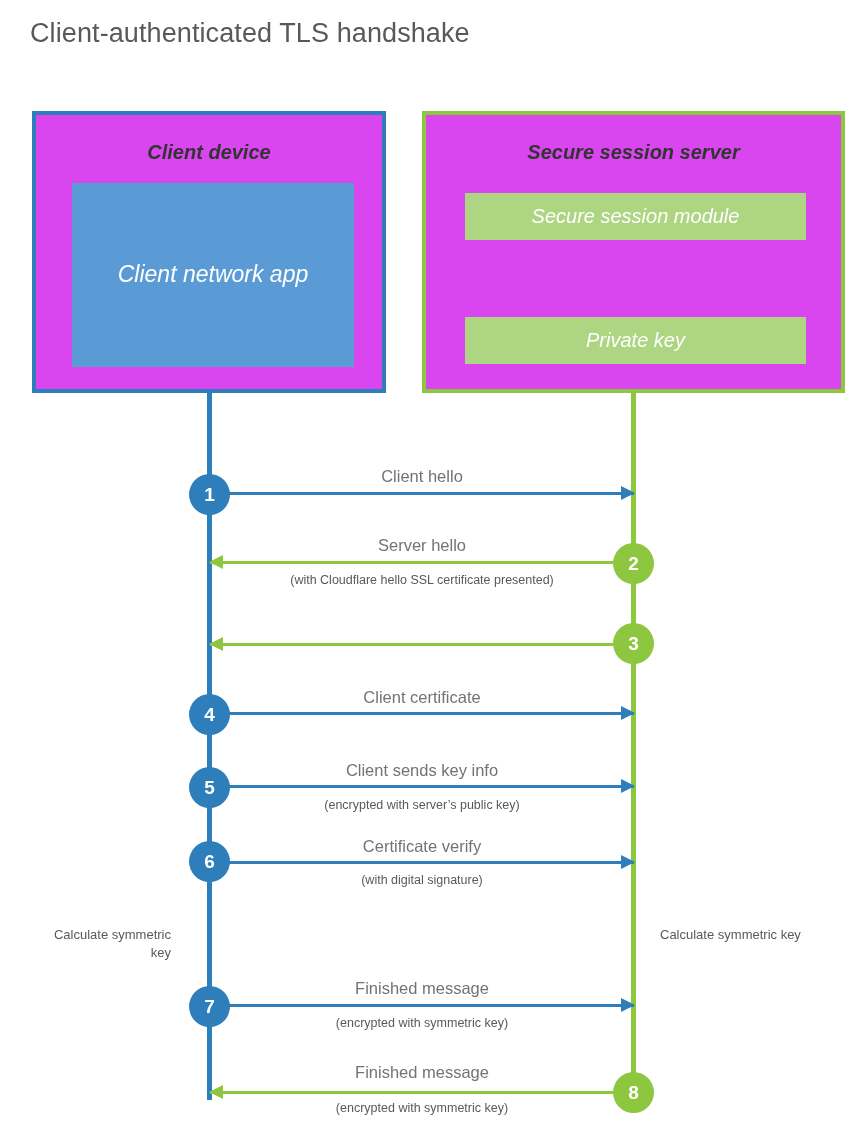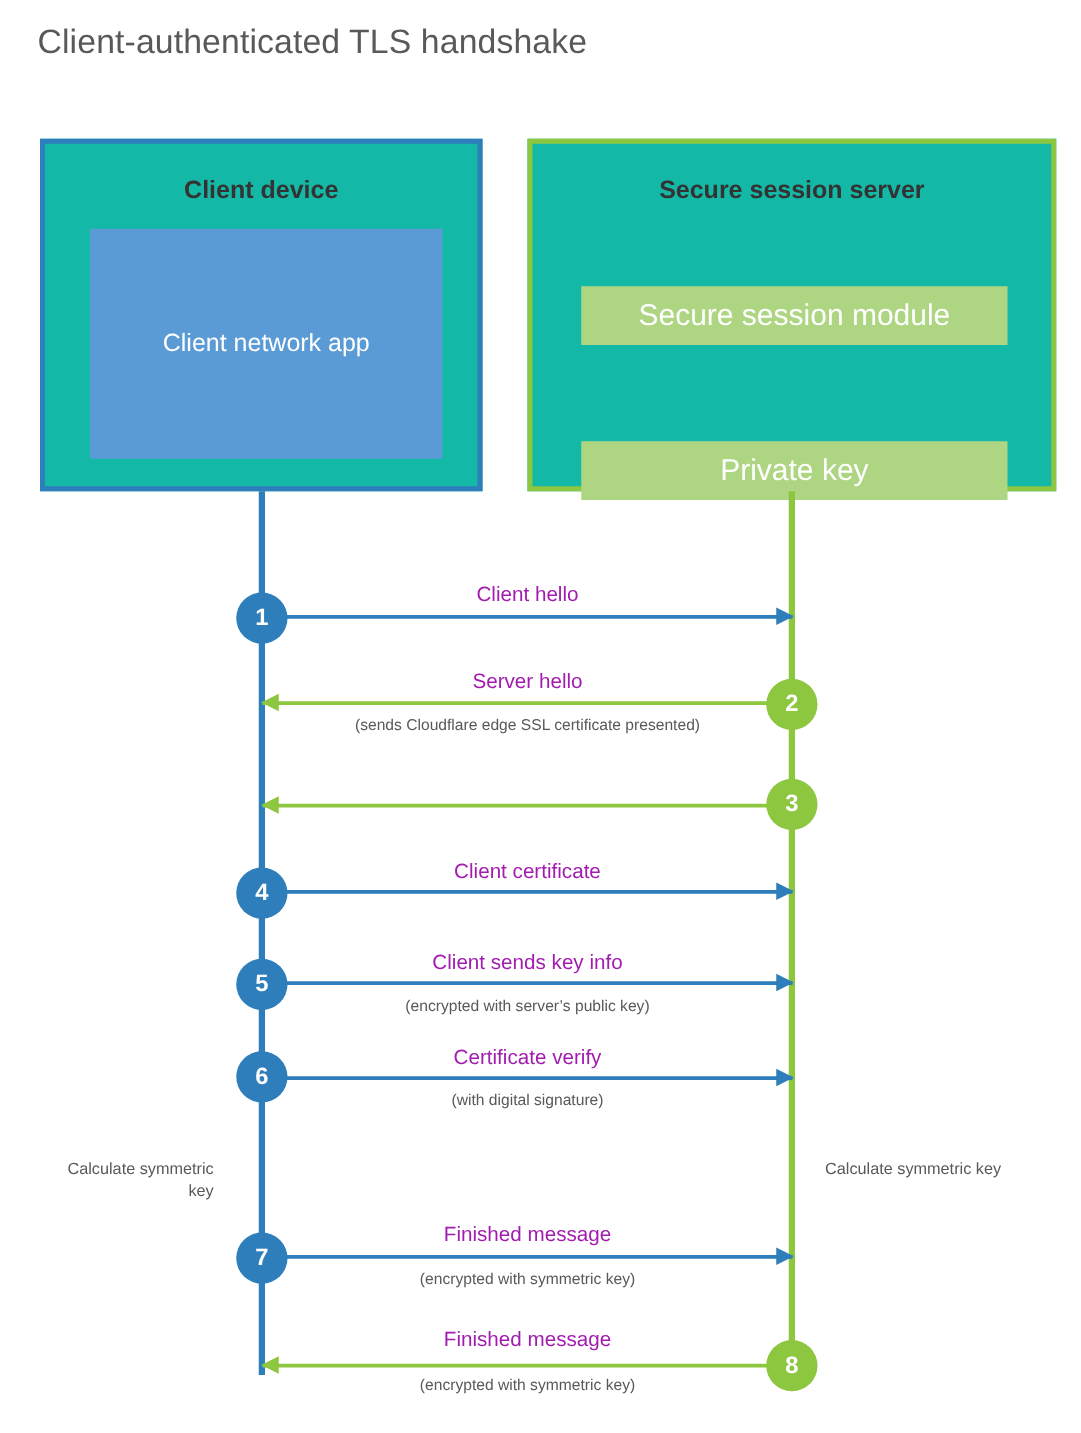--- a/index.html
+++ b/index.html
@@ -13,39 +13,39 @@
   #stage{position:relative;width:865px;height:1146px;}
 
   
   .title{
     position:absolute;left:30px;top:18px;
     font-size:27px;font-weight:400;color:#58595b;
     letter-spacing:.1px;white-space:nowrap;
   }
 
   
-  .party-box{position:absolute;background:#14b8a6;box-sizing:border-box;}
+  .party-box{position:absolute;background:#d946ef;box-sizing:border-box;font-style:italic;}
   .party-box.client{left:32px;top:111px;width:354px;height:282px;border:4px solid #2e7ebb;}
   .party-box.server{left:422px;top:111px;width:423px;height:282px;border:4px solid #8dc63f;}
   .party-title{
     position:absolute;left:0;right:0;top:26px;
     text-align:center;font-size:20px;font-weight:700;color:#333333;
   }
   .client-app{
     position:absolute;left:36px;top:68px;width:282px;height:184px;
     background:#5b9bd5;
     display:flex;align-items:center;justify-content:center;
-    text-align:center;color:#ffffff;font-size:20px;line-height:1.35;
+    text-align:center;color:#ffffff;font-size:23px;line-height:1.35;
     font-weight:400;
   }
   .server-bar{
     position:absolute;left:39px;width:341px;height:47px;
     background:#aed581;
     display:flex;align-items:center;justify-content:center;
-    color:#ffffff;font-size:24px;font-weight:400;margin-top:36px;
+    color:#ffffff;font-size:20px;font-weight:400;
   }
   .server-bar.b1{top:78px;}
   .server-bar.b2{top:141px;}
   .server-bar.b3{top:202px;}
 
   
   .lifeline{position:absolute;width:5px;}
   .lifeline.client{left:207px;top:393px;height:707px;background:#2e7ebb;}
   .lifeline.server{left:631px;top:393px;height:700px;background:#8dc63f;}
 
@@ -62,21 +62,21 @@
     position:absolute;width:41px;height:41px;border-radius:50%;
     display:flex;align-items:center;justify-content:center;
     color:#ffffff;font-size:19px;font-weight:700;
   }
   .step-circle.blue{background:#2e7ebb;left:189px;}
   .step-circle.green{background:#8dc63f;left:613px;}
 
   
   .msg-main{
     position:absolute;left:210px;width:424px;text-align:center;
-    font-size:16.5px;color:#a21caf;white-space:nowrap;
+    font-size:16.5px;color:#737373;white-space:nowrap;
   }
   .msg-sub{
     position:absolute;left:180px;width:484px;text-align:center;
     font-size:12.5px;color:#58595b;white-space:nowrap;
   }
 
   
   .side-note{position:absolute;font-size:13px;line-height:1.35;color:#58595b;}
   .side-note.left{right:694px;text-align:right;}
   .side-note.right{left:660px;text-align:left;}
@@ -105,21 +105,21 @@
   <div class="msg-main" style="top:467px">Client hello</div>
   <div class="arrow blue" style="top:492px">
       <span class="head"></span>
     </div>
   <div class="step-circle blue" style="top:474px">1</div>
 
   <div class="msg-main" style="top:536px">Server hello</div>
   <div class="arrow green" style="top:561px">
       <span class="head"></span>
     </div>
-  <div class="msg-sub" style="top:573px">(sends Cloudflare edge SSL certificate presented)</div>
+  <div class="msg-sub" style="top:573px">(with Cloudflare hello SSL certificate presented)</div>
   <div class="step-circle green" style="top:543px">2</div>
 
   <div class="arrow green" style="top:643px">
       <span class="head"></span>
     </div>
   <div class="step-circle green" style="top:623px">3</div>
 
   <div class="msg-main" style="top:688px">Client certificate</div>
   <div class="arrow blue" style="top:712px">
       <span class="head"></span>

